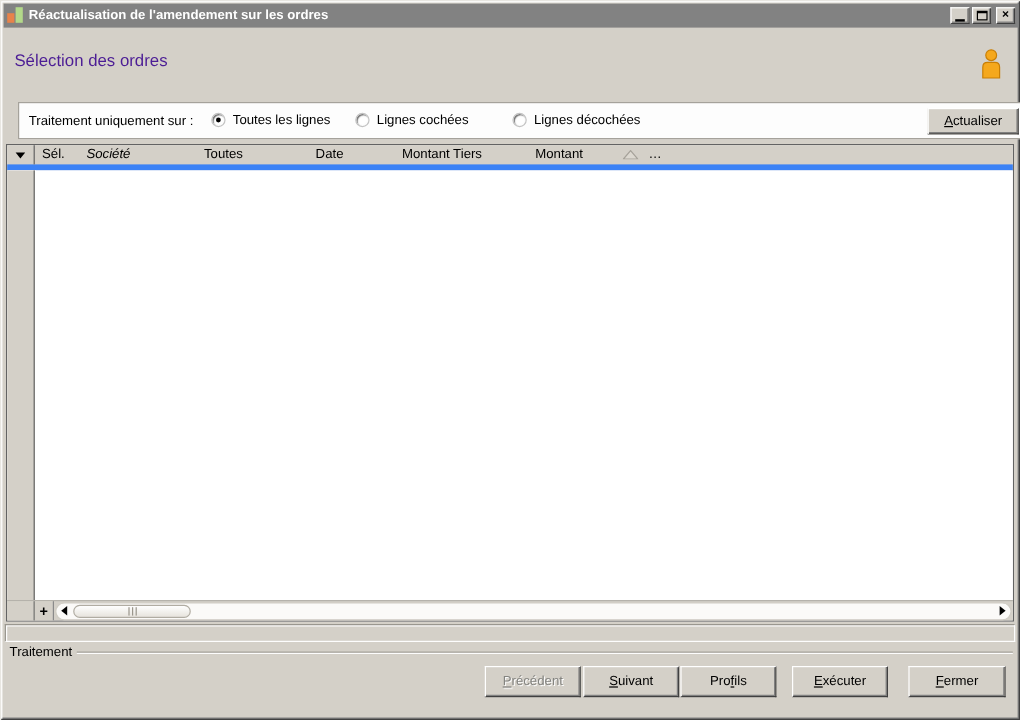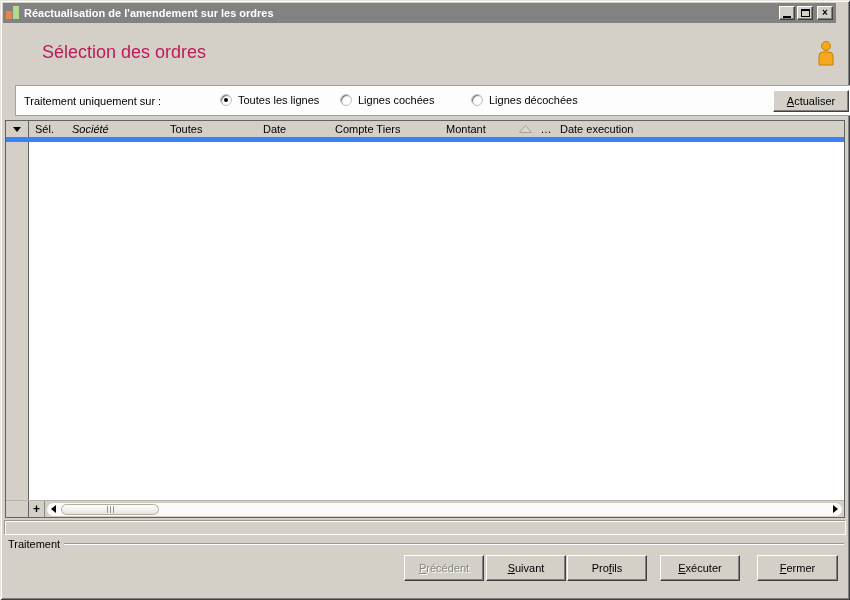--- a/index.html
+++ b/index.html
@@ -12,21 +12,21 @@
   }
   
   .window {
     position:relative; width:850px; height:600px;
     background:#d4d0c8;
     box-shadow: inset 1px 1px 0 #e8e6e1, inset -1px -1px 0 #404040,
                 inset 2px 2px 0 #ffffff, inset -2px -2px 0 #808080;
   }
   
   .titlebar {
-    position:absolute; left:3px; top:3px; right:14px; height:20px;
+    position:absolute; left:3px; top:3px; right:1px; height:20px;
     background:#828282;
     display:flex; align-items:center; padding:0 3px;
   }
   .app-icon { position:relative; width:14px; height:14px; margin-right:4px; }
   .app-icon .bar-orange { position:absolute; left:0; bottom:1px; width:6px; height:8px; background:#e8834a; }
   .app-icon .bar-green  { position:absolute; left:7px; bottom:1px; width:6px; height:13px; background:#b3d98a; }
   .title-text {
     flex:1; color:#fff; font-weight:bold; font-size:11px;
     white-space:nowrap; overflow:hidden;
   }
@@ -38,31 +38,31 @@
     display:flex; align-items:center; justify-content:center;
     cursor:default; position:relative;
   }
   .win-btn.close { margin-left:2px; }
   .glyph-min { width:8px; height:2px; background:#000; margin-top:7px; }
   .glyph-max { width:9px; height:8px; border:1px solid #000; border-top:2px solid #000; }
   .glyph-close { font-size:10px; font-weight:bold; line-height:10px; }
   
   .page-title {
     position:absolute; left:12px; top:42px;
-    font-size:18px; color:#be185d;margin-left:30px;
+    font-size:14px; color:#4c1d95;
   }
   .user-icon { position:absolute; right:13px; top:40px; }
   
   .filter-band {
     position:absolute; left:15px; top:85px; width:840px; height:31px;
     background:#fdfdfd; border:1px solid #a5a29b;
     display:flex; align-items:center;
   }
   .filter-label { position:absolute; left:8px; top:9px; }
-  .radio-item { position:absolute; top:8px; display:flex; align-items:center; gap:6px; cursor:default;margin-left:44px; }
+  .radio-item { position:absolute; top:8px; display:flex; align-items:center; gap:6px; cursor:default; }
   .radio-item.r0 { left:160px; }
   .radio-item.r1 { left:280px; }
   .radio-item.r2 { left:398px;padding-left:13px; }
   .radio-circle {
     width:12px; height:12px; border-radius:50%;
     background:#fff; position:relative;
     border:1px solid #c3c3c3;
     box-shadow: inset 1px 1px 1px #707070, inset -1px -1px 1px #fdfdfd;
   }
   .radio-item.checked .radio-circle::after {
@@ -222,29 +222,28 @@
 
   <div class="grid">
     <div class="grid-header">
       <div class="hcell hc-gutter">
         <span class="tri-down"></span>
       </div>
       <div class="hcell hc-sel">Sél.</div>
       <div class="hcell hc-societe">Société</div>
       <div class="hcell hc-tiers">Toutes</div>
       <div class="hcell hc-date">Date</div>
-      <div class="hcell hc-compte">Compte Tiers</div>
+      <div class="hcell hc-compte">Montant Tiers</div>
       <div class="hcell hc-montant">Montant</div>
       <div class="hcell hc-sort">
         <svg width="13" height="8" viewBox="0 0 13 8">
           <path d="M6.5 0.5 L12.5 7.5 L0.5 7.5 Z" fill="#dcd8d0" stroke="#a6a29a" stroke-width="1"></path>
         </svg>
       </div>
       <div class="hcell hc-ellipsis">…</div>
-      <div class="hcell hc-dateexec">Date execution</div>
     </div>
 
     <div class="grid-body">
       <div class="row-gutter"></div>
     </div>
 
     <div class="hscroll">
       <div class="hs-corner"></div>
       <div class="plus-btn">
         <span>+</span>

